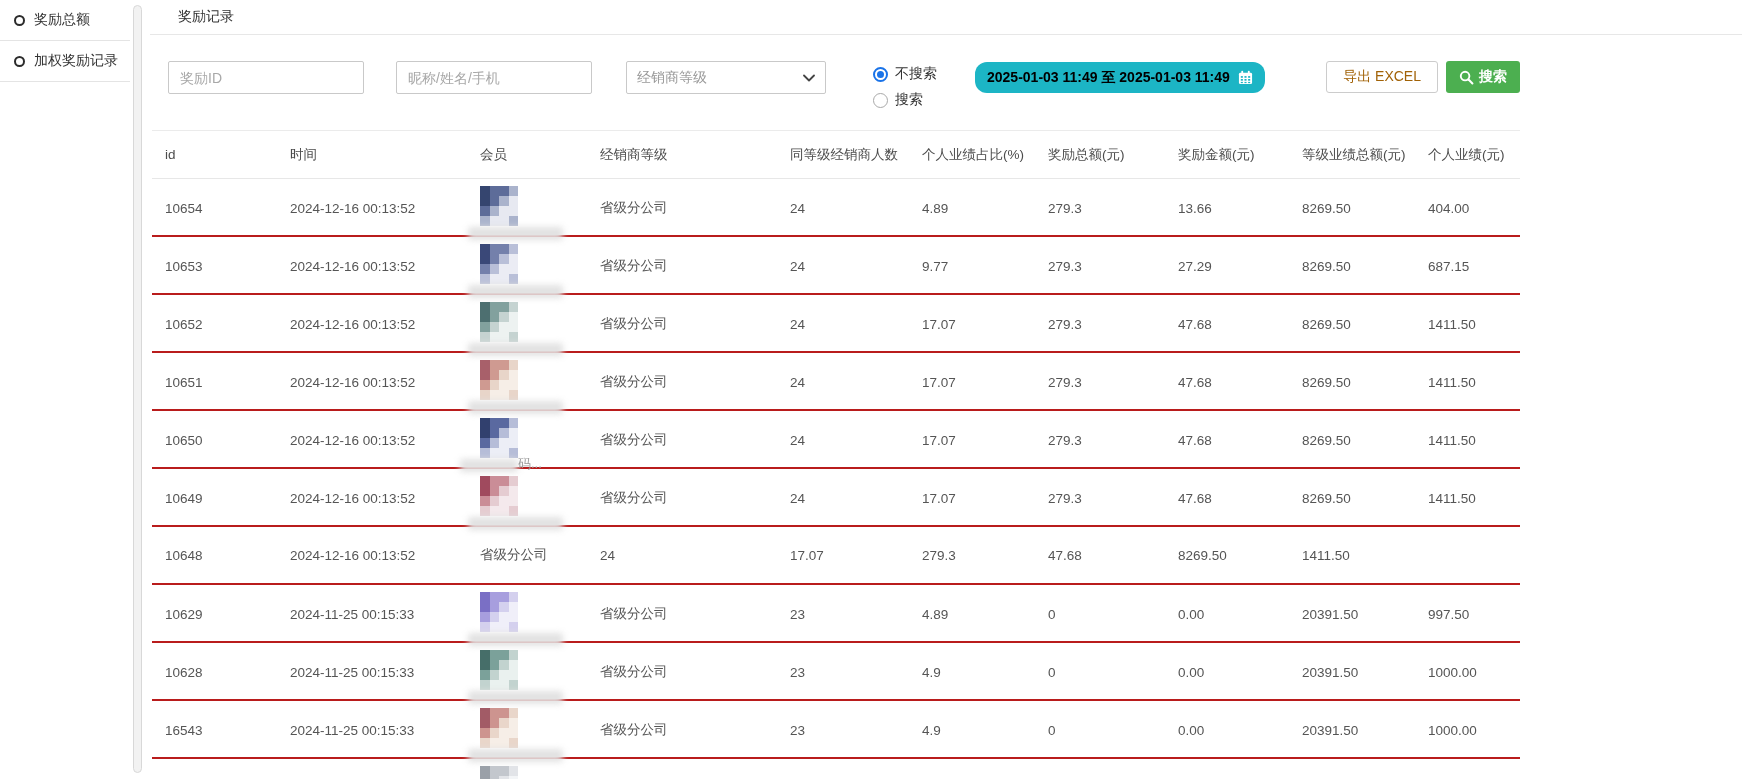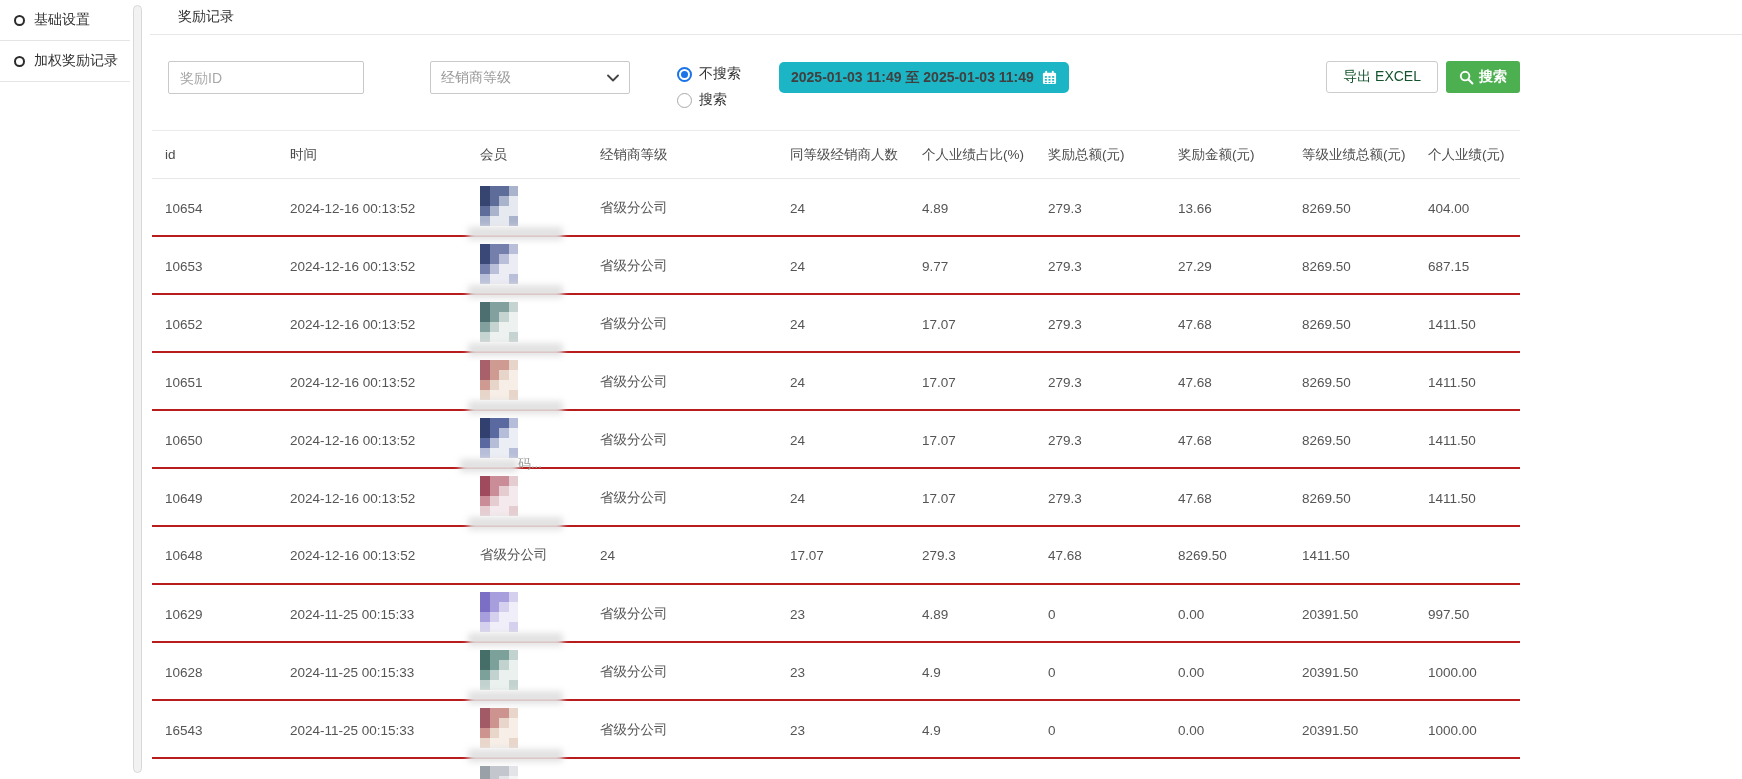--- a/index.html
+++ b/index.html
@@ -38,27 +38,27 @@
     width:200px; height:33px; border:1px solid #c9c9c9; border-radius:2px;
     display:flex; align-items:center; justify-content:space-between;
     padding:0 10px; font-size:14px; color:#999; margin-left:34px; cursor:pointer; background:#fff;
   }
   .radio-group { margin-left:47px; display:flex; flex-direction:column; gap:8px; padding-top:4px; font-size:14px; color:#333; }
   .radio-row { display:flex; align-items:center; gap:7px; cursor:pointer; }
   .radio-circle { width:15px; height:15px; border:1px solid #a9a9a9; border-radius:50%; position:relative; background:#fff; flex:none; }
   .radio-circle.checked { border:2px solid var(--color-radio_selected); }
   .radio-circle.checked::after { content:""; position:absolute; inset:2px; border-radius:50%; background:var(--color-radio_selected); }
   .date-btn {
-    margin-left:38px; margin-top:1px; height:31px; border:none; border-radius:5px;
-    background:var(--color-date_button); color:#404040; font-weight:700; font-size:14px;
+    margin-left:38px; margin-top:1px; height:31px; border:none; border-radius:12px;
+    background:var(--color-date_button); color:#000000; font-weight:700; font-size:14px;
     font-family:inherit; padding:0 12px; display:flex; align-items:center; gap:8px; cursor:pointer;
   }
   .export-btn {
     margin-left:auto; height:32px; background:#fff; border:1px solid #ccc; border-radius:3px;
-    padding:0 16px; font-size:14px; color:#14532d; font-family:inherit; cursor:pointer;
+    padding:0 16px; font-size:14px; color:#a16207; font-family:inherit; cursor:pointer;
   }
   .search-btn {
     margin-left:8px; height:32px; background:var(--color-search_button); border:none; border-radius:3px;
     color:#fff; font-weight:700; font-size:14px; font-family:inherit;
     padding:0 13px; display:flex; align-items:center; gap:5px; cursor:pointer;
   }
   
   .table { margin:21px 0 0 2px; width:1368px; }
   .thead, .tr {
     display:grid;
@@ -82,39 +82,40 @@
   }
   .name-blur.short { left:-20px; width:58px; }
   .suffix { position:absolute; left:38px; top:44px; font-size:13px; color:#9b9b9b; }
 </style>
 </head>
 <body>
 
 <aside class="sidebar">
   <div class="side-item">
     <span class="circle-icon"></span>
-    <span>基础设置</span>
+    <span>奖励总额</span>
   </div>
   <div class="side-item">
     <span class="circle-icon"></span>
     <span>加权奖励记录</span>
   </div>
 </aside>
 
 <div class="side-scrollbar">
   <div class="side-thumb"></div>
 </div>
 
 <main class="main">
   <div class="title-row">
     <span>奖励记录</span>
   </div>
 
   <div class="filter-bar">
     <input class="text-input gap1" type="text" placeholder="奖励ID" style="">
+    <input class="text-input" type="text" placeholder="昵称/姓名/手机" style="">
     <div class="select-box">
       <span>经销商等级</span>
       <svg width="12" height="8" viewBox="0 0 12 8">
         <path d="M1 1.5 L6 6.5 L11 1.5" fill="none" stroke="#444" stroke-width="1.8" stroke-linecap="round" stroke-linejoin="round"></path>
       </svg>
     </div>
     <div class="radio-group">
       <label class="radio-row">
         <span class="radio-circle checked"></span>
         <span>不搜索</span>

